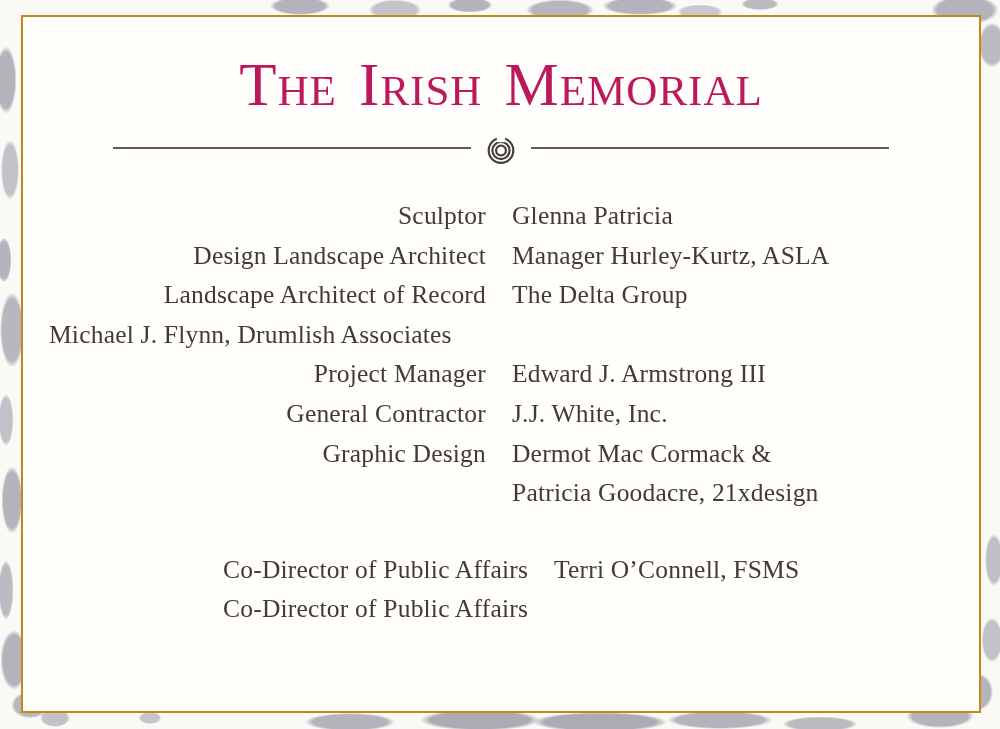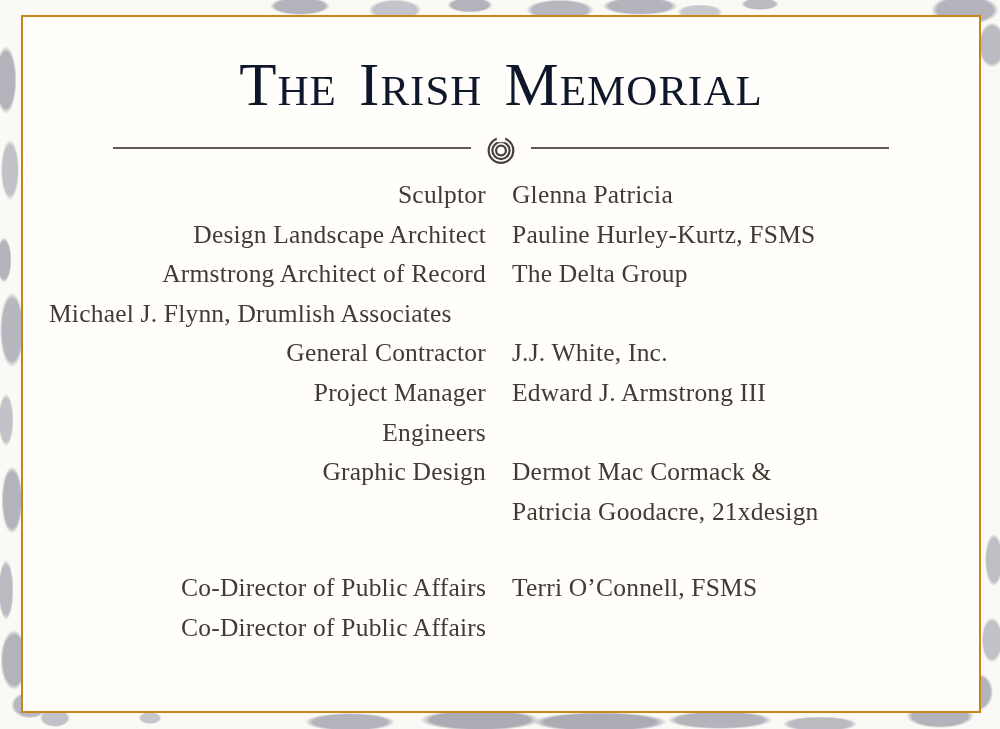--- a/index.html
+++ b/index.html
@@ -53,52 +53,52 @@
   }
   .title {
     margin: 36px 0 0 0;
     text-align: center;
     font-weight: normal;
     font-variant: small-caps;
     font-size: 61px;
     line-height: 64px;
     letter-spacing: 1px;
     word-spacing: 6px;
-    color: #0f172a;
+    color: #be185d;
   }
   .divider {
     display: flex;
     align-items: center;
     margin: 14px 90px 0 90px;
     height: 34px;
   }
   .rule {
     flex: 1;
     height: 1.6px;
     background: #615d54;
   }
   .ornament {
     margin: 6px 13px 0 13px;
     flex: 0 0 auto;
   }
-  .credits { margin-top: 10px; }
+  .credits { margin-top: 31px; }
   .row {
     display: flex;
     font-size: 25.5px;
     line-height: 39.6px;
     color: #403b33;
     letter-spacing: 0.2px;
   }
   .role {
     width: 463px;
     flex: 0 0 463px;
     text-align: right;
   }
   .name { margin-left: 26px; }
-  .secondary { margin-top: 37px; }
+  .secondary { margin-top: 37px; padding-left: 42px; }
 </style>
 </head>
 <body>
 
 <div class="card">
 
   <h1 class="title">The Irish Memorial</h1>
 
   <div class="divider">
     <span class="rule"></span>
@@ -111,39 +111,38 @@
     <span class="rule"></span>
   </div>
 
   <div class="credits">
     <div class="row">
       <div class="role">Sculptor</div>
       <div class="name">Glenna Patricia</div>
     </div>
     <div class="row">
       <div class="role">Design Landscape Architect</div>
-      <div class="name">Pauline Hurley-Kurtz, FSMS</div>
+      <div class="name">Manager Hurley-Kurtz, ASLA</div>
     </div>
     <div class="row">
-      <div class="role">Armstrong Architect of Record</div>
+      <div class="role">Landscape Architect of Record</div>
       <div class="name">The Delta Group</div>
     </div>
     <div class="row">
       <div class="name">Michael J. Flynn, Drumlish Associates</div>
     </div>
     <div class="row">
+      <div class="role">Project Manager</div>
+      <div class="name">Edward J. Armstrong III</div>
+    </div>
+    <div class="row">
       <div class="role">General Contractor</div>
       <div class="name">J.J. White, Inc.</div>
     </div>
     <div class="row">
-      <div class="role">Project Manager</div>
-      <div class="name">Edward J. Armstrong III</div>
-    </div>
-    <div class="row">
-      <div class="role">Engineers</div>
     </div>
     <div class="row">
       <div class="role">Graphic Design</div>
       <div class="name">Dermot Mac Cormack &amp;</div>
     </div>
     <div class="row">
       <div class="role"></div>
       <div class="name">Patricia Goodacre, 21xdesign</div>
     </div>
   </div>

